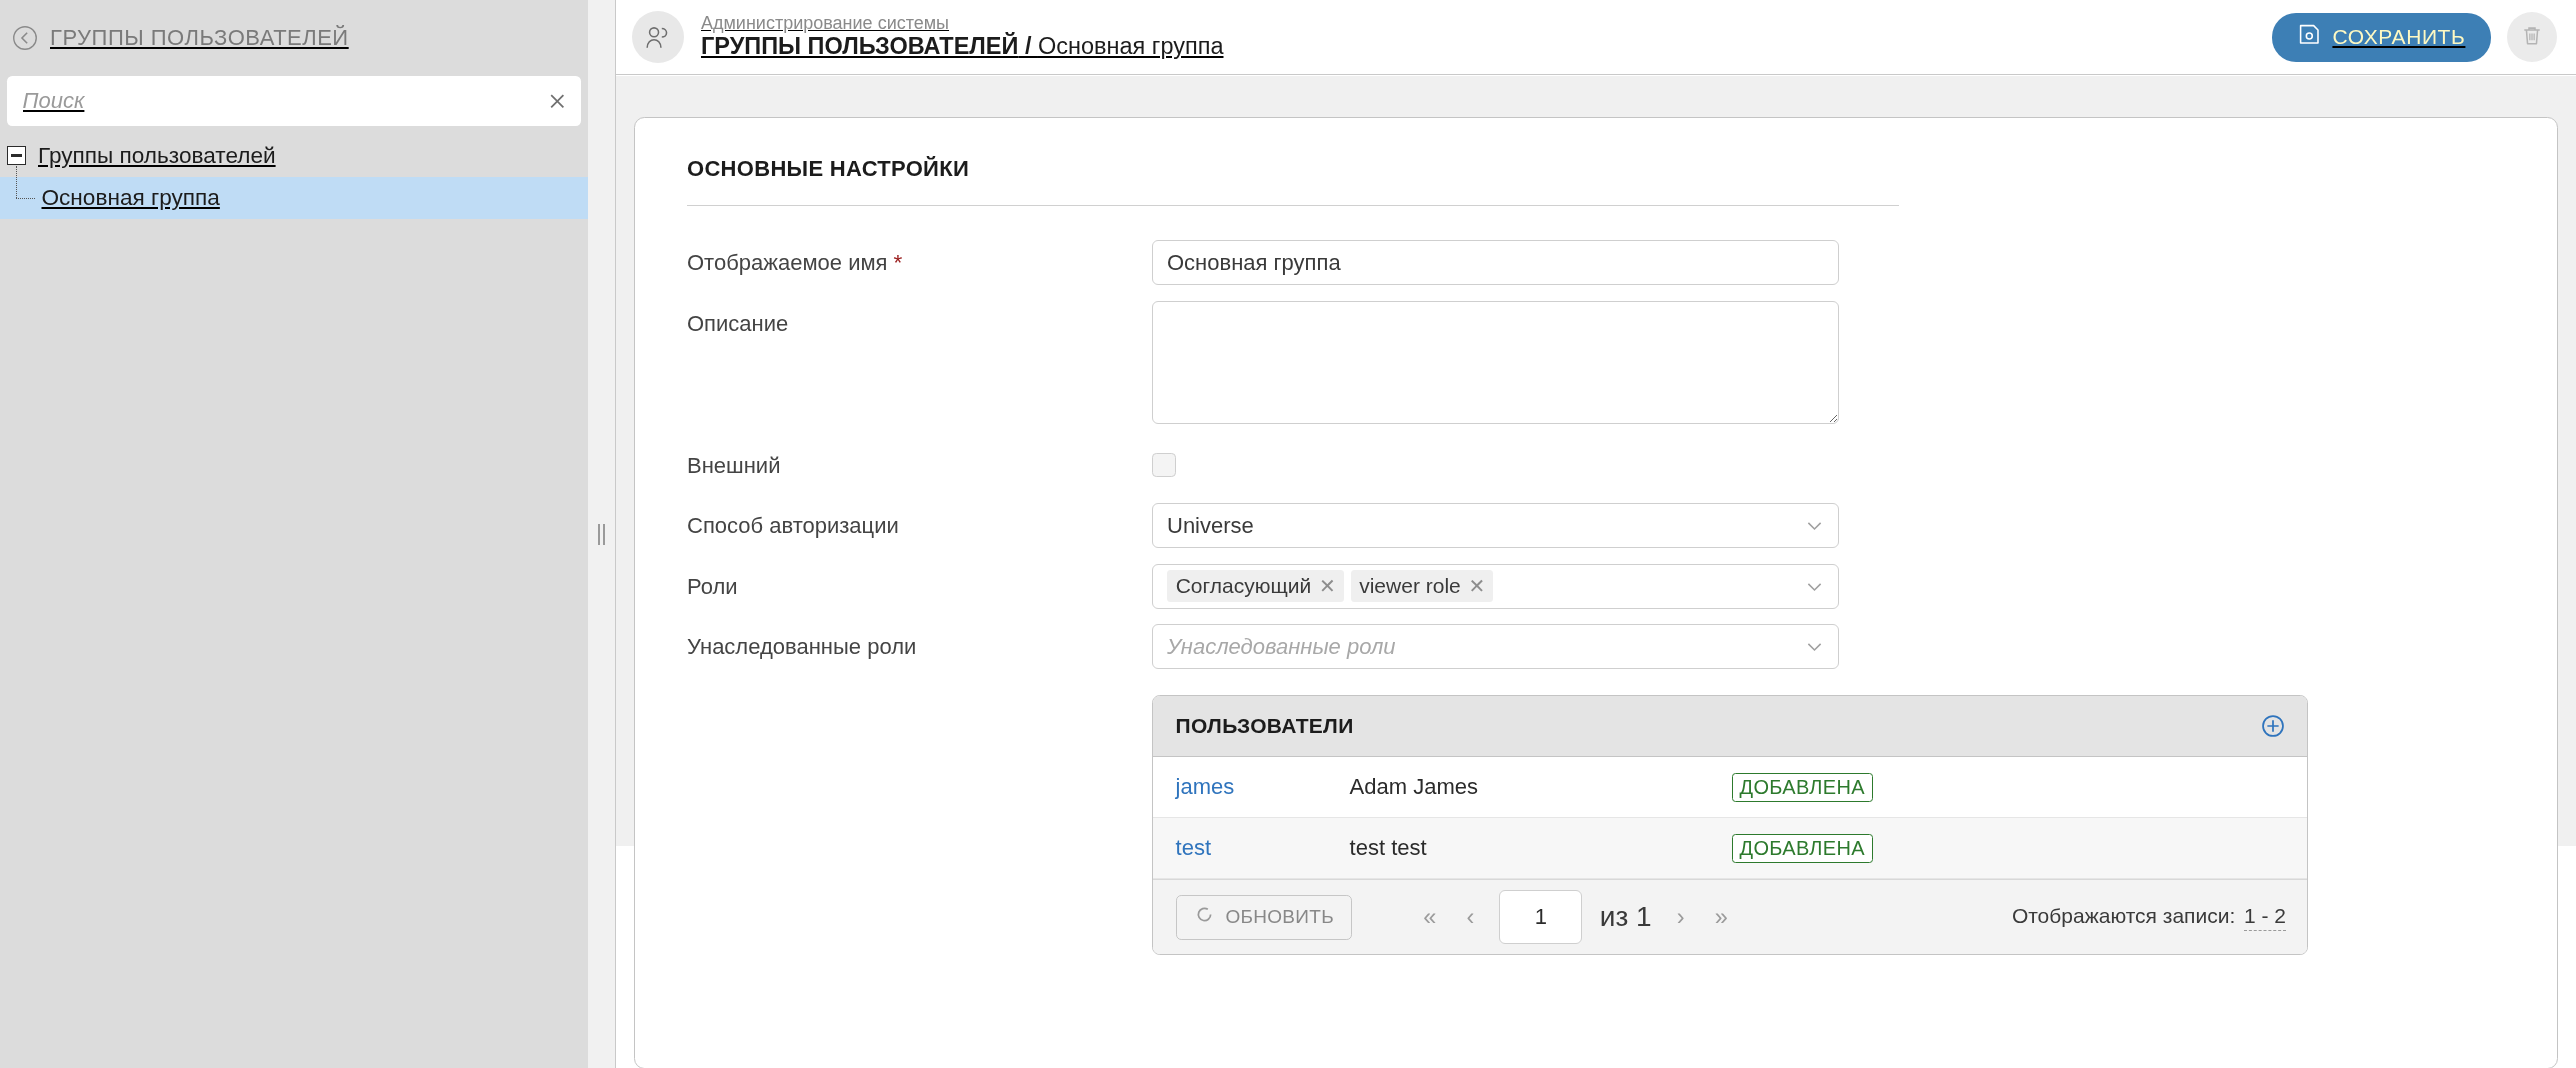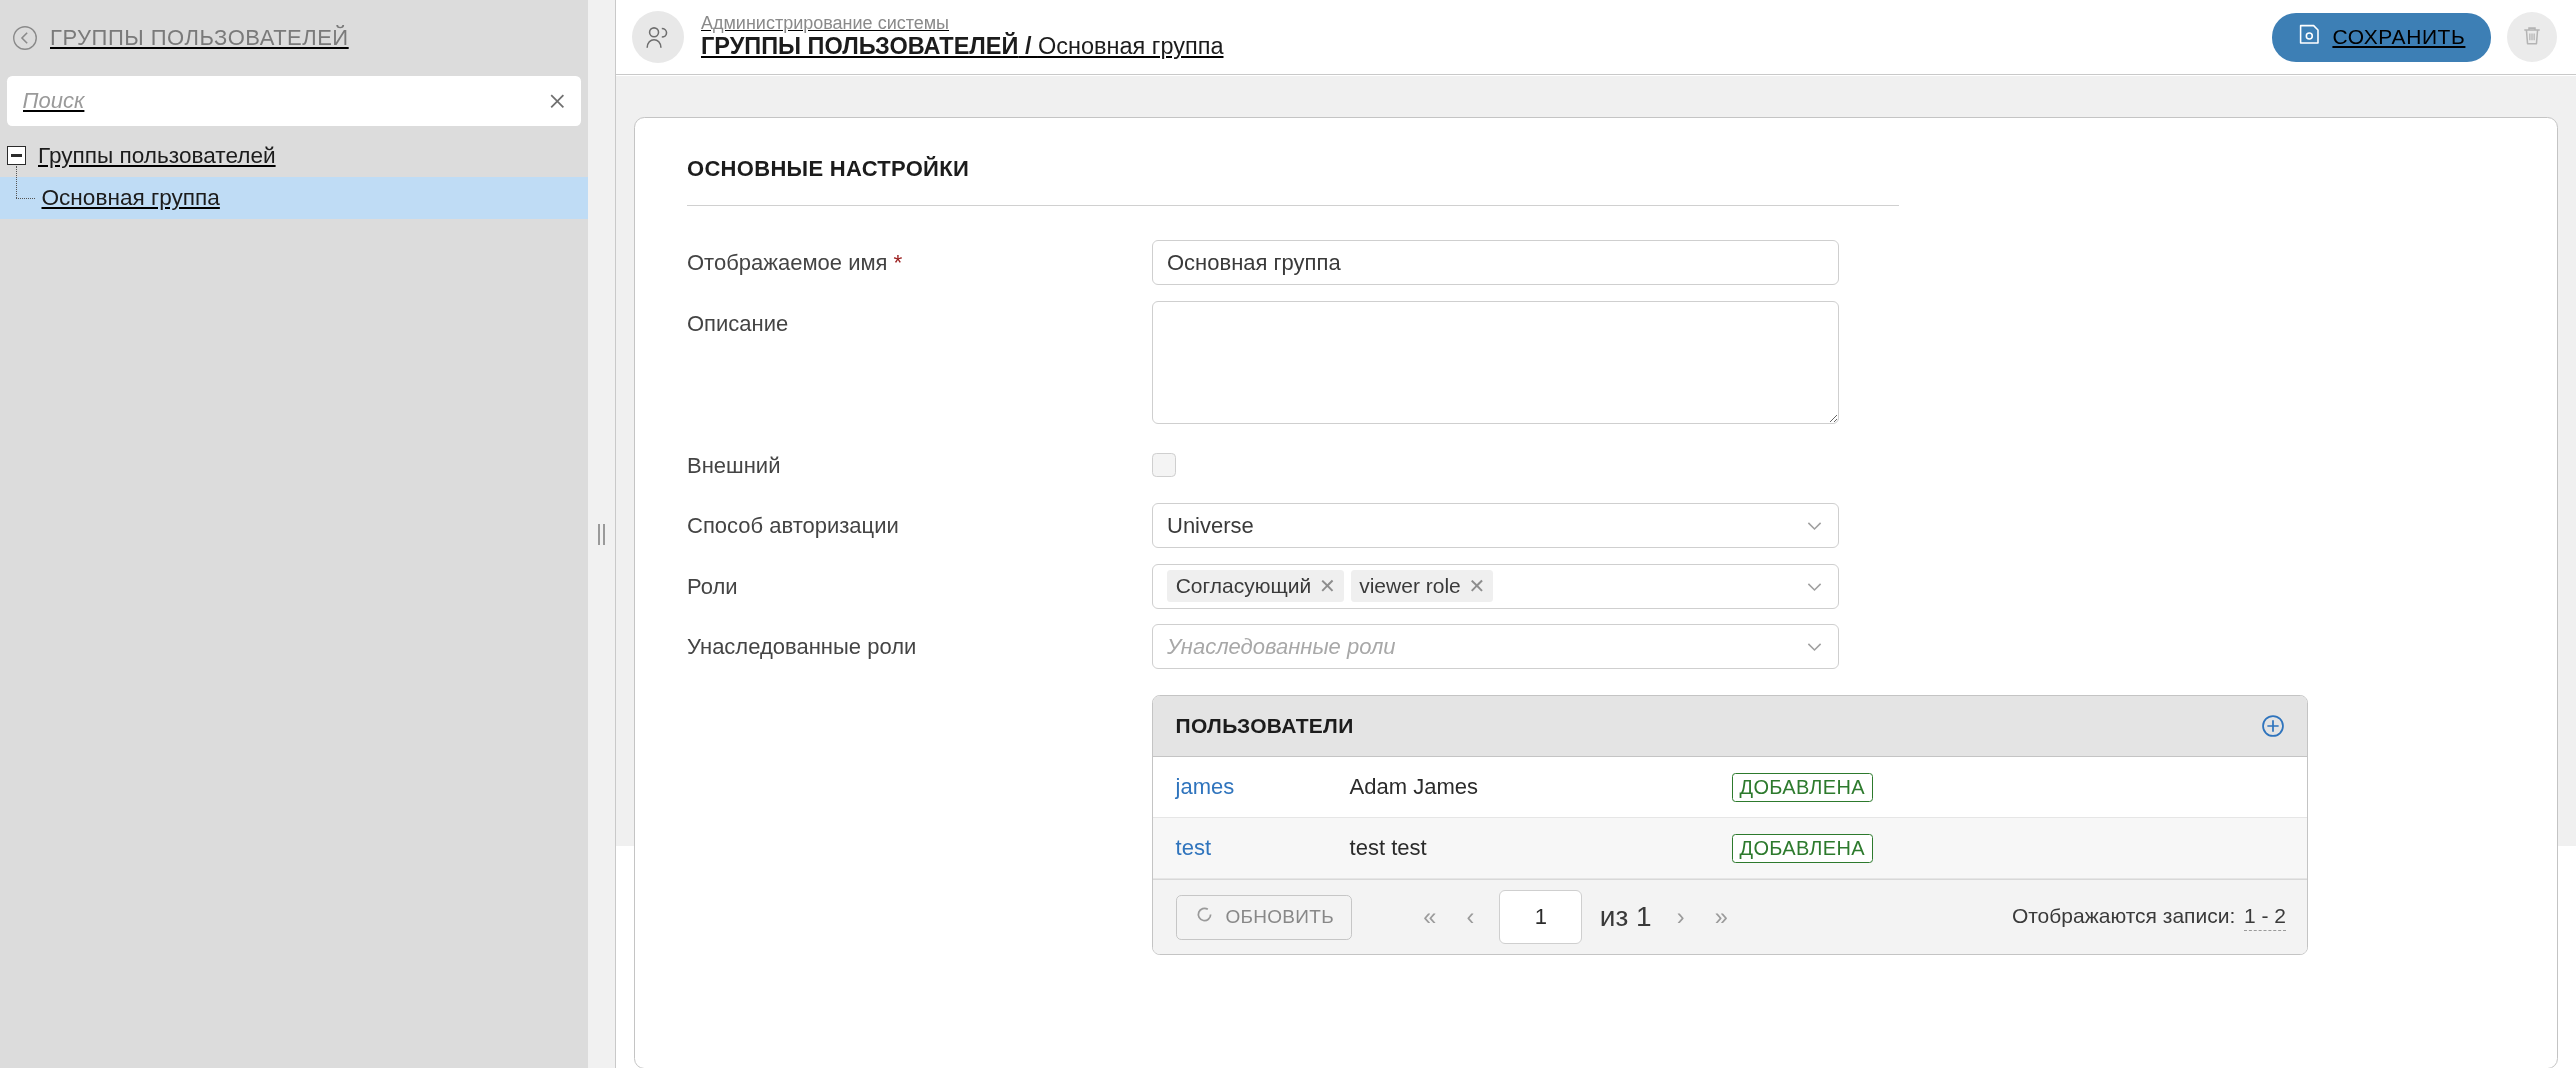--- a/index.html
+++ b/index.html
@@ -143,21 +143,21 @@
   .breadcrumb-top { font-size: 18px; color: #8a8a8a; line-height: 1; }
   .breadcrumb-main { font-size: 23.5px; color: #1c1c1c; line-height: 1.1; }
   .breadcrumb-main .bold { font-weight: 700; }
   .topbar-actions {
     margin-left: auto;
     display: flex; align-items: center; gap: 15.6px;
   }
   .btn-save {
     height: 49px;
     background: #3d7fb5;
-    color: #000000;
+    color: #fef9c3;
     border: 0; border-radius: 24px;
     display: flex; align-items: center; gap: 12px;
     padding: 0 26px;
     font-family: "Liberation Sans", sans-serif;
     font-size: 21px;
     letter-spacing: 0.6px;
     cursor: pointer;
   }
   .btn-delete {
     width: 50px; height: 50px; border-radius: 50%;

